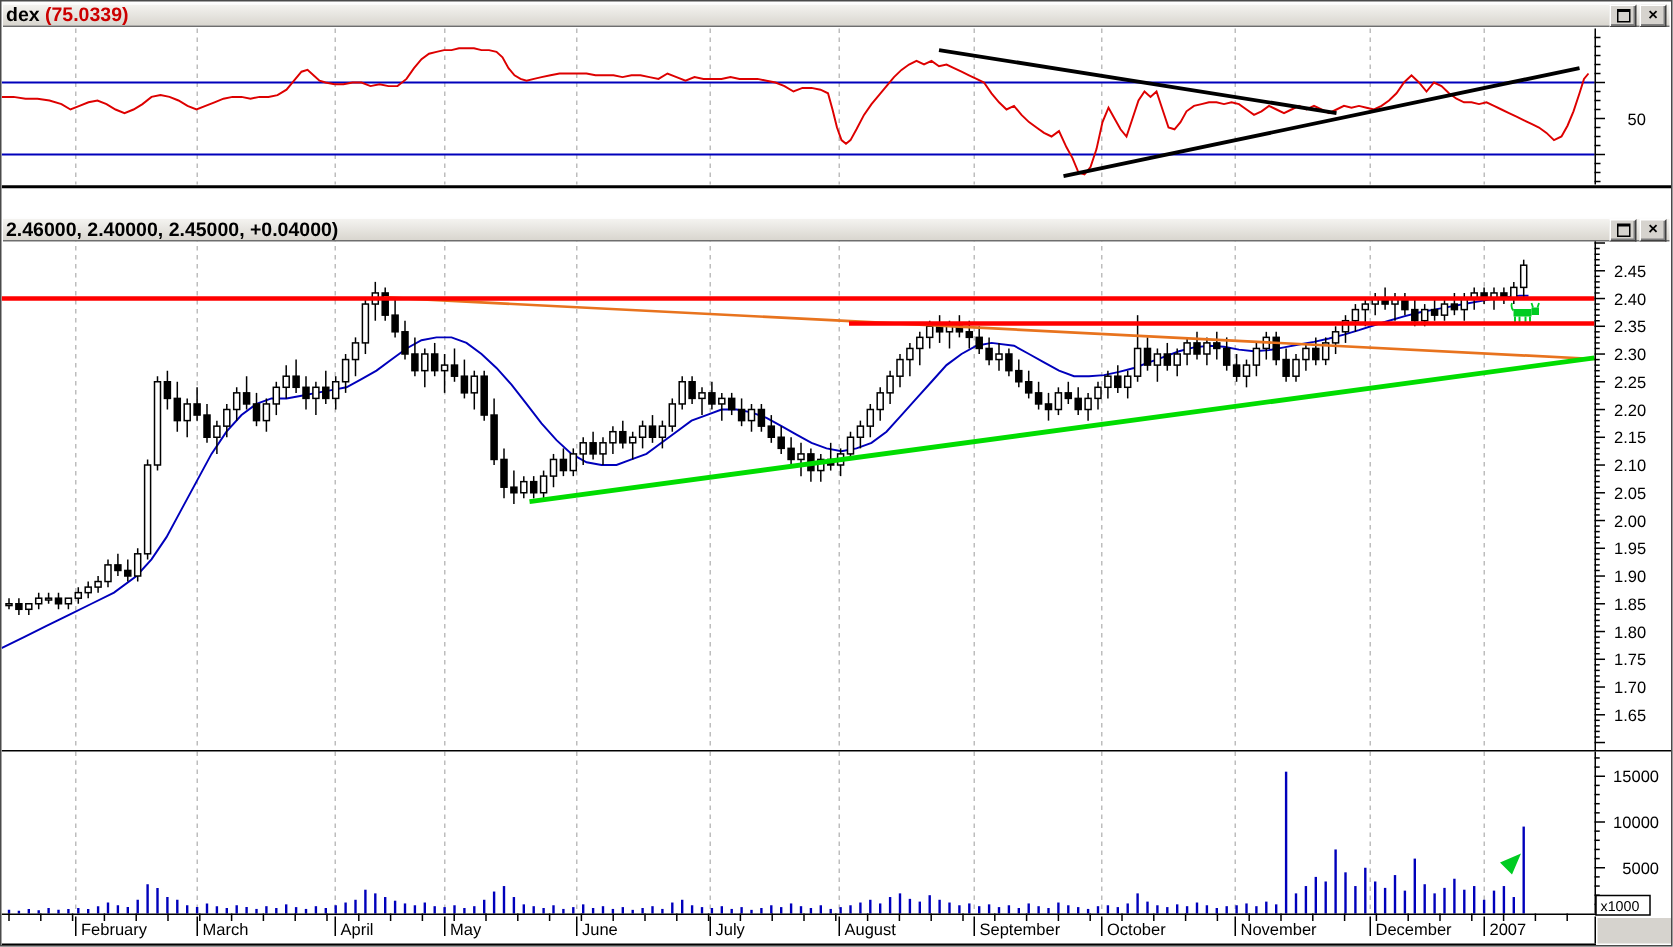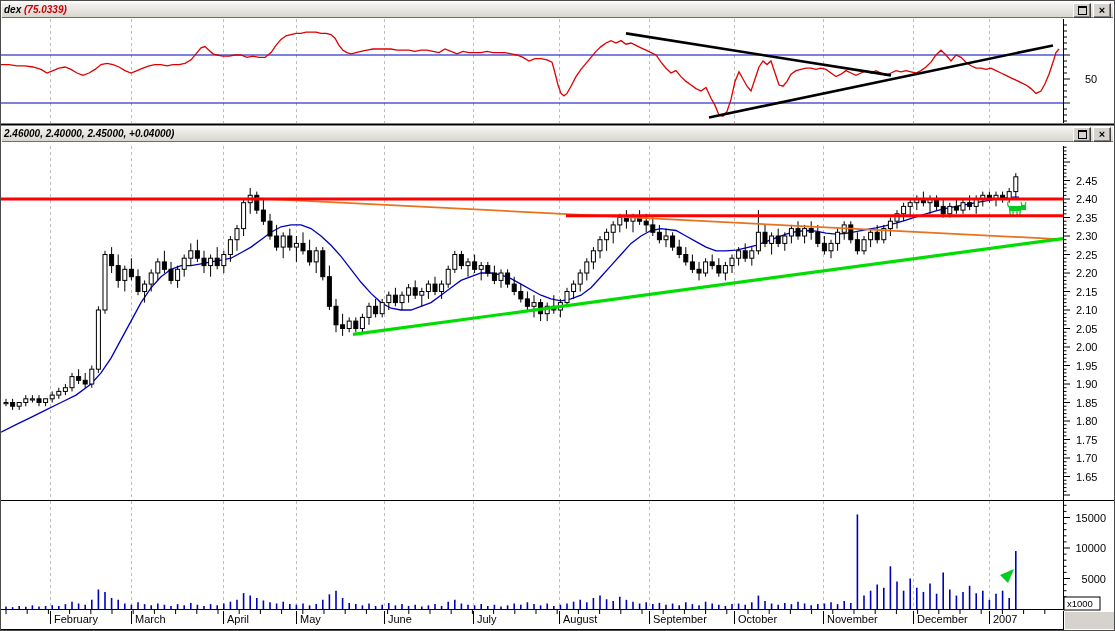--- a/index.html
+++ b/index.html
@@ -2,31 +2,31 @@
 <html><head>
 <meta charset="utf-8">
 <style>
   html,body{margin:0;padding:0;background:#808080;}
   .window{position:relative;width:1113px;height:629px;background:#ffffff;border:1px solid #4a4a4a;
           font-family:"Liberation Sans",sans-serif;overflow:hidden;}
   .titlebar{position:absolute;left:1px;right:1px;height:16px;
             background:linear-gradient(#f4f3f0,#d9d6cf);
             border-top:1px solid #fdfdfd;border-bottom:1px solid #6e6e6e;
             display:flex;align-items:center;padding:0 2px;box-sizing:border-box;}
-  .tb-title{font-size:10px;font-weight:bold;color:#000;white-space:nowrap;line-height:14px;font-style:italic;}
+  .tb-title{font-size:13px;font-weight:bold;color:#000;white-space:nowrap;line-height:14px;}
   .tb-value{color:#cc0000;}
   .tb-spacer{flex:1;}
   .tb-btn{width:16px;height:13px;background:#d6d3ce;margin-left:2px;
           border:1px solid;border-color:#ffffff #404040 #404040 #ffffff;
           box-shadow:inset -1px -1px 0 #808080;
           display:flex;align-items:center;justify-content:center;cursor:pointer;
           font:bold 11px "Liberation Sans",sans-serif;line-height:10px;color:#000;}
   .max-glyph{display:block;width:7px;height:6px;border:1px solid #000;border-top-width:2px;}
   #tb1{top:1px;}
-  #tb2{top:125px;}
+  #tb2{top:144px;}
   #chart-svg{position:absolute;left:0;top:0;}
   svg text{font-family:"Liberation Sans",sans-serif;}
 </style>
 </head>
 <body>
 
 <div class="window">
 
   <svg id="chart-svg" width="1113" height="629">
       <g>

